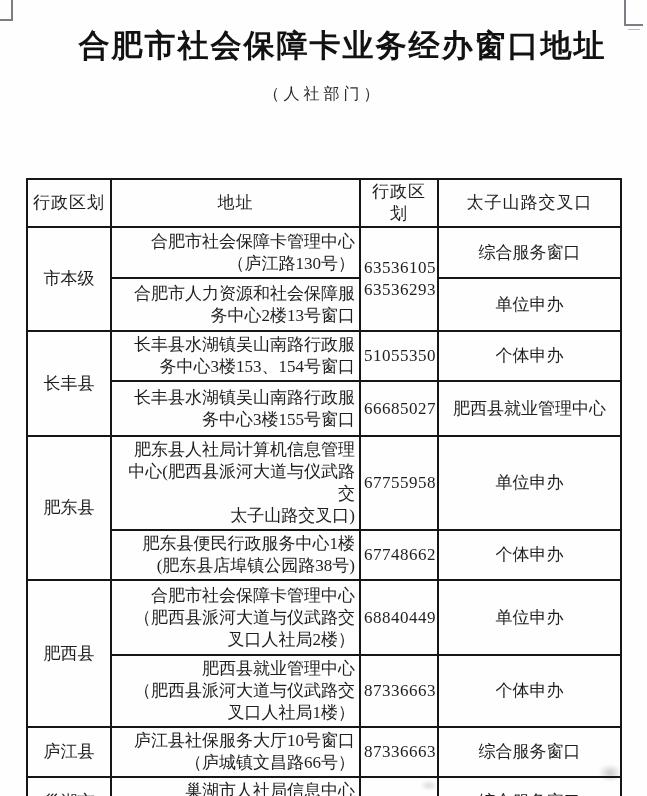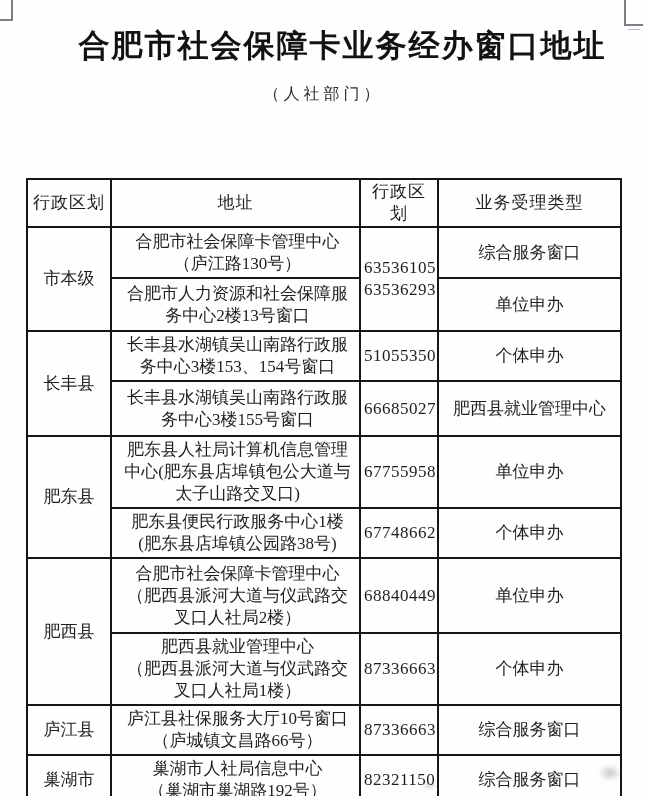--- a/index.html
+++ b/index.html
@@ -34,21 +34,21 @@
   }
   .addr-table td{
     border:2px solid #161616;
     padding:1px 3px;
     text-align:center;
     vertical-align:middle;
     line-height:22px;
     overflow:hidden;
   }
   .addr-table td.c-address{
-    text-align:center;
+    text-align:right;
     padding:2px 4px 2px 8px;
     white-space:pre-line;
   }
   .addr-table td.c-phone{letter-spacing:.5px}
   .addr-table td.c-header{font-weight:400;letter-spacing:1px}
   
   tr.rh-head{height:37px}
   tr.rh-1{height:51px}
   tr.rh-2{height:53px}
   tr.rh-3{height:46px}
@@ -91,21 +91,21 @@
     <col style="width:84px">
     <col style="width:249px">
     <col style="width:78px">
     <col style="width:183px">
   </colgroup>
   <tbody>
     <tr class="rh-head">
       <td class="c-header">行政区划</td>
       <td class="c-header">地址</td>
       <td class="c-header">行政区划</td>
-      <td class="c-header">业务受理类型</td>
+      <td class="c-header">太子山路交叉口</td>
     </tr>
 
     <tr class="rh-1">
       <td class="c-region" rowspan="2">市本级</td>
       <td class="c-address">合肥市社会保障卡管理中心
 （庐江路130号）</td>
       <td class="c-phone" rowspan="2">
           <div>63536105</div>
           <div>63536293</div>
         </td>
@@ -127,21 +127,21 @@
     <tr class="rh-4">
       <td class="c-address">长丰县水湖镇吴山南路行政服
 务中心3楼155号窗口</td>
       <td class="c-phone">66685027</td>
       <td class="c-type">肥西县就业管理中心</td>
     </tr>
 
     <tr class="rh-5">
       <td class="c-region" rowspan="2">肥东县</td>
       <td class="c-address">肥东县人社局计算机信息管理
-中心(肥东县店埠镇包公大道与
+中心(肥西县派河大道与仪武路交
 太子山路交叉口)</td>
       <td class="c-phone">67755958</td>
       <td class="c-type">单位申办</td>
     </tr>
     <tr class="rh-6">
       <td class="c-address">肥东县便民行政服务中心1楼
 (肥东县店埠镇公园路38号)</td>
       <td class="c-phone">67748662</td>
       <td class="c-type">个体申办</td>
     </tr>

